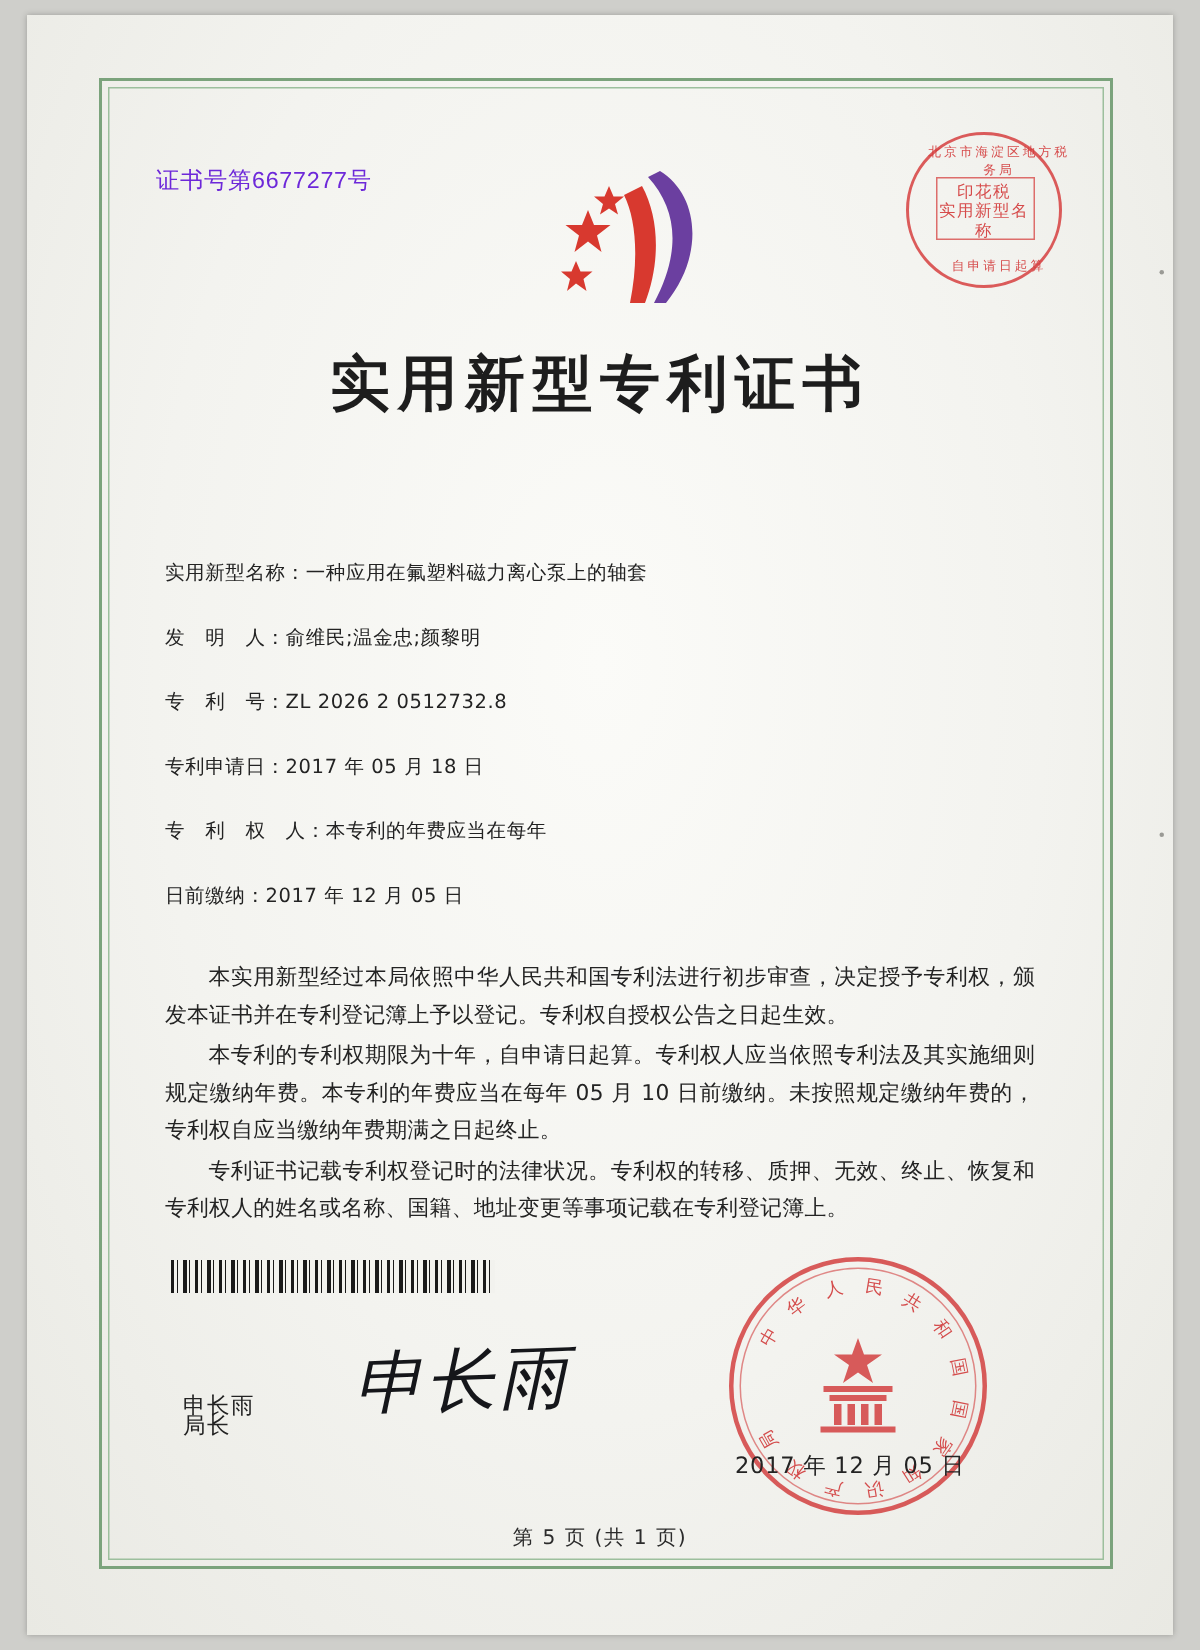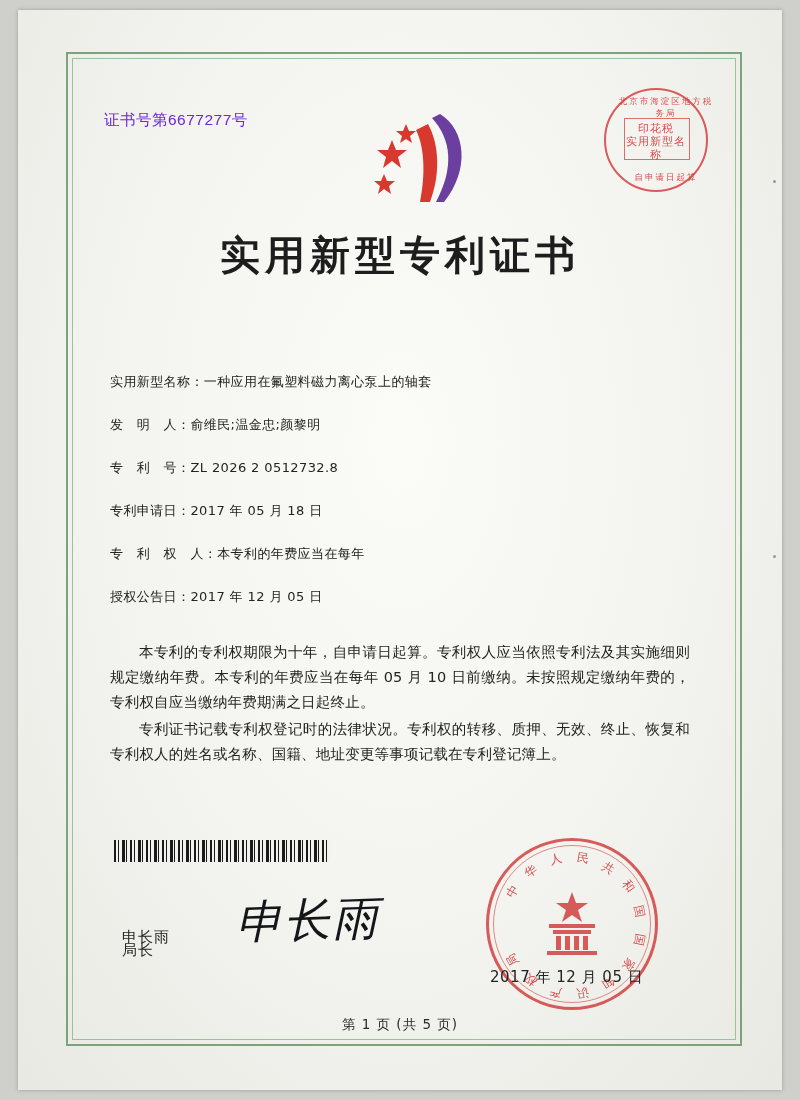--- a/index.html
+++ b/index.html
@@ -346,25 +346,26 @@
     <div class="field">
       <span class="lab">专　利　号：</span><span class="val">ZL 2026 2 0512732.8</span>
     </div>
     <div class="field">
       <span class="lab">专利申请日：</span><span class="val">2017 年 05 月 18 日</span>
     </div>
     <div class="field">
       <span class="lab">专　利　权　人：</span><span class="val">本专利的年费应当在每年</span>
     </div>
     <div class="field">
-      <span class="lab">授权公告日：</span><span class="val">2017 年 12 月 05 日</span>
+      <span class="lab">日前缴纳：</span><span class="val">2017 年 12 月 05 日</span>
     </div>
   </div>
 
   <div class="body-text">
+    <p>本实用新型经过本局依照中华人民共和国专利法进行初步审查，决定授予专利权，颁发本证书并在专利登记簿上予以登记。专利权自授权公告之日起生效。</p>
     <p>本专利的专利权期限为十年，自申请日起算。专利权人应当依照专利法及其实施细则规定缴纳年费。本专利的年费应当在每年 05 月 10 日前缴纳。未按照规定缴纳年费的，专利权自应当缴纳年费期满之日起终止。</p>
     <p>专利证书记载专利权登记时的法律状况。专利权的转移、质押、无效、终止、恢复和专利权人的姓名或名称、国籍、地址变更等事项记载在专利登记簿上。</p>
   </div>
 
   <div class="barcode"></div>
 
   <div class="director-label">局长</div>
   <div class="director-name">申长雨</div>
   <div class="signature">申长雨</div>
 
@@ -396,17 +397,17 @@
         <span class="seal-char" style="left: 116.344px; top: 136.473px; transform: rotate(147.692deg);">知</span>
         <span class="seal-char" style="left: 90.908px; top: 146.119px; transform: rotate(170.769deg);">识</span>
         <span class="seal-char" style="left: 63.7265px; top: 145.024px; transform: rotate(193.846deg);">产</span>
         <span class="seal-char" style="left: 39.1495px; top: 133.362px; transform: rotate(216.923deg);">权</span>
         <span class="seal-char" style="left: 21.1103px; top: 113px; transform: rotate(240deg);">局</span>
       </div>
   </div>
 
   <div class="seal-date">2017 年 12 月 05 日</div>
 
-  <div class="page-no">第 1 页 (共 5 页)</div>
+  <div class="page-no">第 5 页 (共 1 页)</div>
 
   <div class="edge-mark" style="top: 170px;"></div>
   <div class="edge-mark" style="top: 545px;"></div>
 </div>
 
 </body></html>

